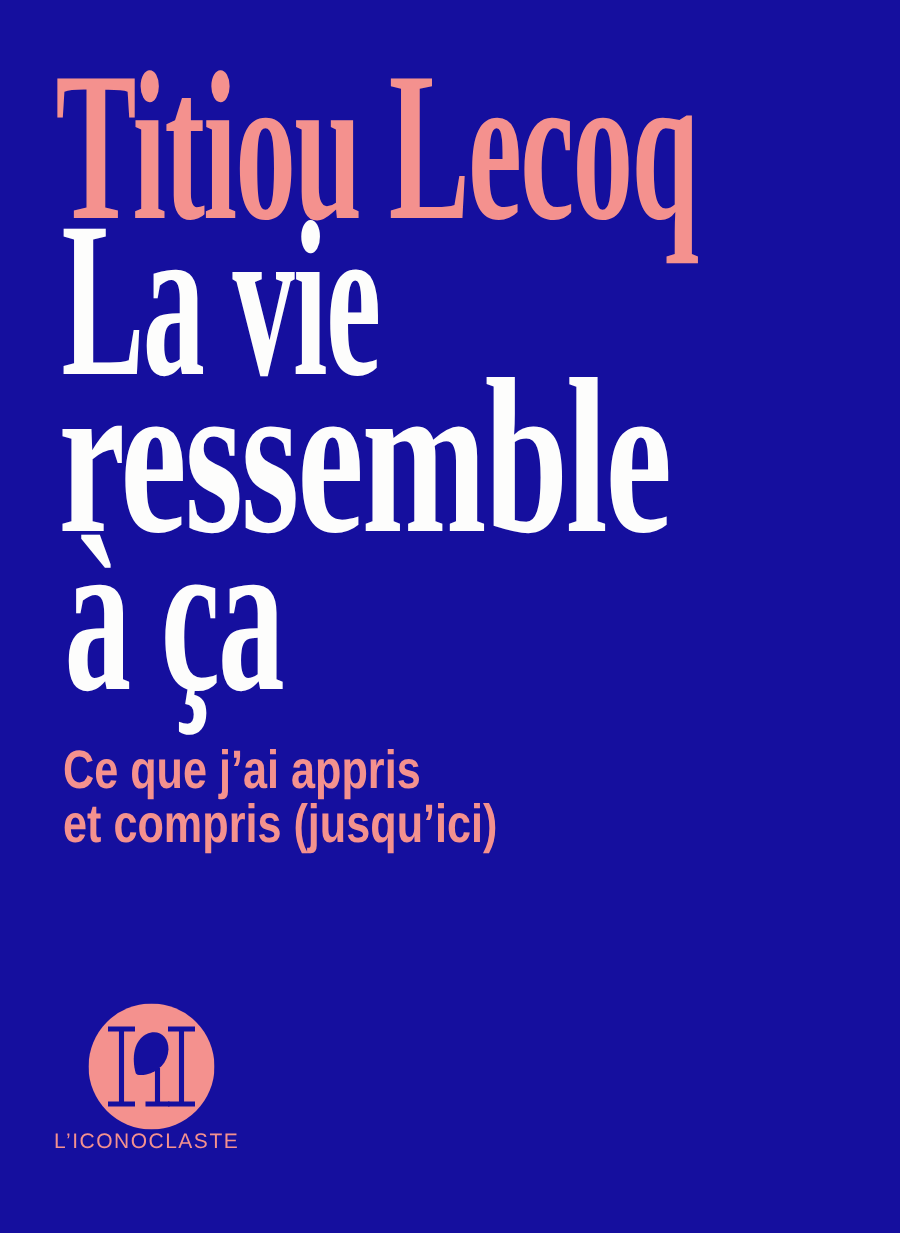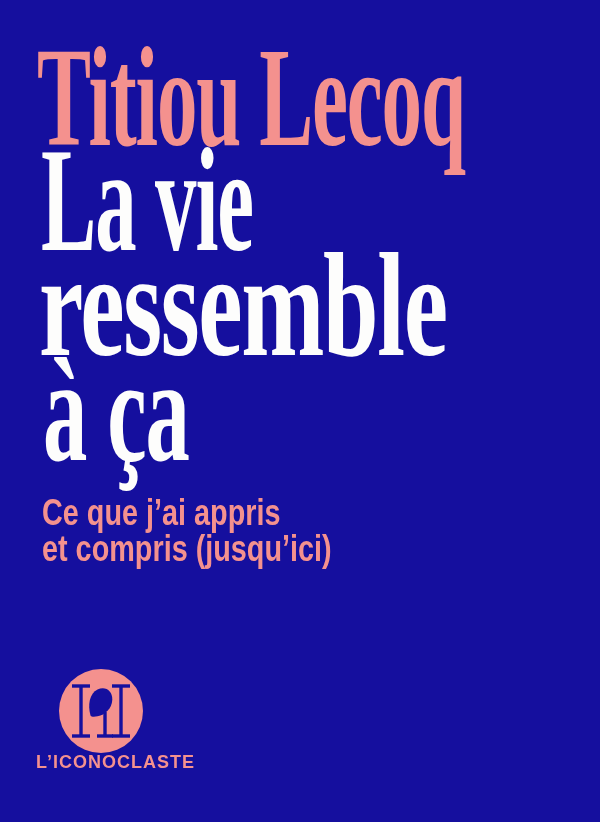--- a/index.html
+++ b/index.html
@@ -52,22 +52,22 @@
   }
   .logo{
     position:absolute;
     left:59px; top:669px;
     width:84px; height:84px;
   }
   .publisher{
     position:absolute;
     left:36px; top:752px;
     font-family:"Liberation Sans", sans-serif;
-    font-weight:bold;
-    font-size:18px;
+    font-weight:normal;
+    font-size:14px;
     letter-spacing:1px;
     color:var(--pink);
     white-space:nowrap;
   }
 </style>
 </head>
 <body>
 
 <div class="cover">
 

